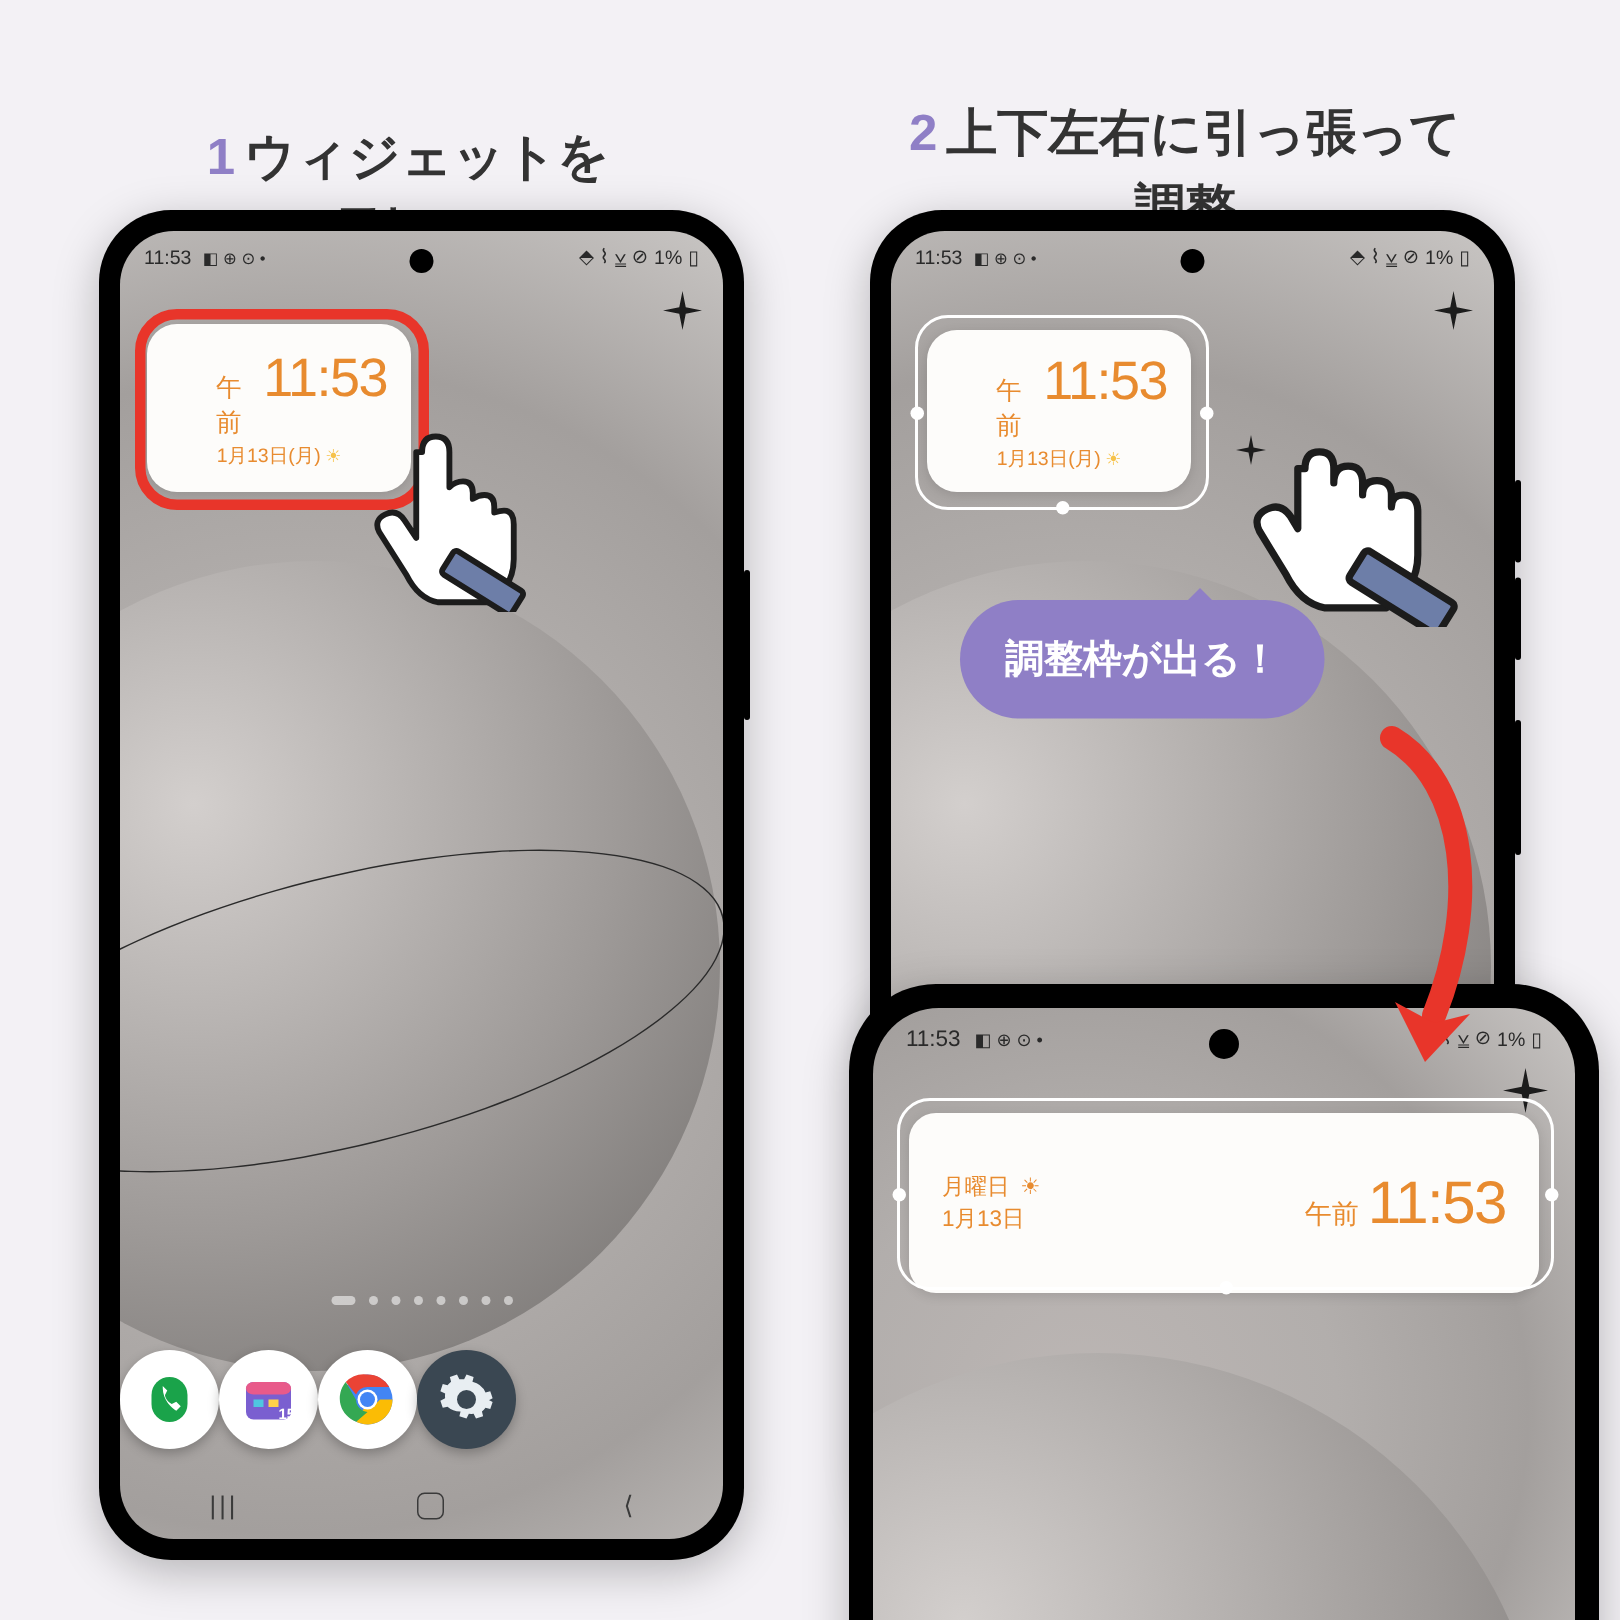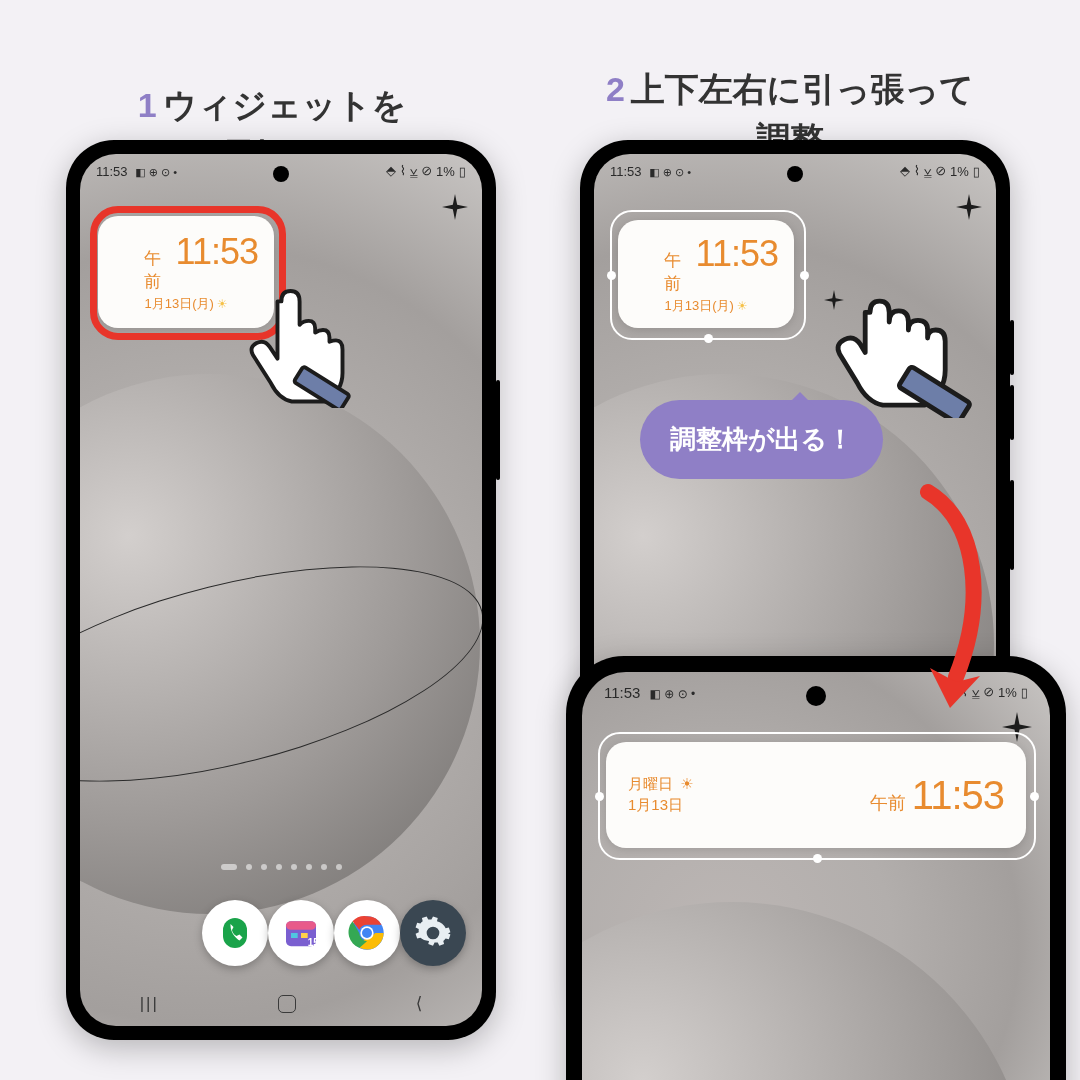--- a/index.html
+++ b/index.html
@@ -148,38 +148,38 @@
     
     .phone3 {
       left: 566px; top: 656px;
       width: 500px; height: 520px;
       z-index: 60;
       border-radius: 58px;
       padding: 16px;
     }
     .phone3 .screen { border-radius: 44px; }
     .phone3 .planet { width: 600px; height: 600px; left: -150px; top: 230px; }
-    .phone3 .widget { left: 24px; top: 70px; width: 420px; height: 106px; }
+    .phone3 .widget { left: 24px; top: 70px; width: 420px; height: 120px; border-radius: 18px; }
     .phone3 .resize-frame { left: 16px; top: 60px; width: 438px; height: 128px; }
     .phone3 .spark1 { top: 40px; right: 18px; width: 30px; height: 30px;}
     .phone3 .statusbar { height: 40px; padding: 0 22px; font-size: 15px;}
     .phone3 .camera-notch { top: 14px; width: 20px; height: 20px; }
 
     
     .page-dots {
       position: absolute; bottom: 156px; left: 0; right: 0;
       display: flex; justify-content: center; gap: 9px;
       z-index: 25;
     }
     .page-dots .dot { width: 6px; height: 6px; border-radius: 50%; background: rgba(255,255,255,.55); }
     .page-dots .dash { width: 16px; height: 6px; border-radius: 3px; background: rgba(255,255,255,.55); }
 
     .dock {
-      position: absolute; bottom: 60px; left: 0; right: 16px;
-      display: flex; justify-content: flex-end; align-items: center;
+      position: absolute; bottom: 60px; left: 0; right: 4px;
+      display: flex; justify-content: flex-start; align-items: center;
       z-index: 25;
     }
     .app-icon {
       width: 66px; height: 66px; border-radius: 50%;
       display: flex; align-items: center; justify-content: center;
       box-shadow: 0 3px 8px rgba(0,0,0,.25);
     }
     .navbar {
       position: absolute; bottom: 12px; left: 0; right: 0;
       display: flex; justify-content: space-around; align-items: center;

